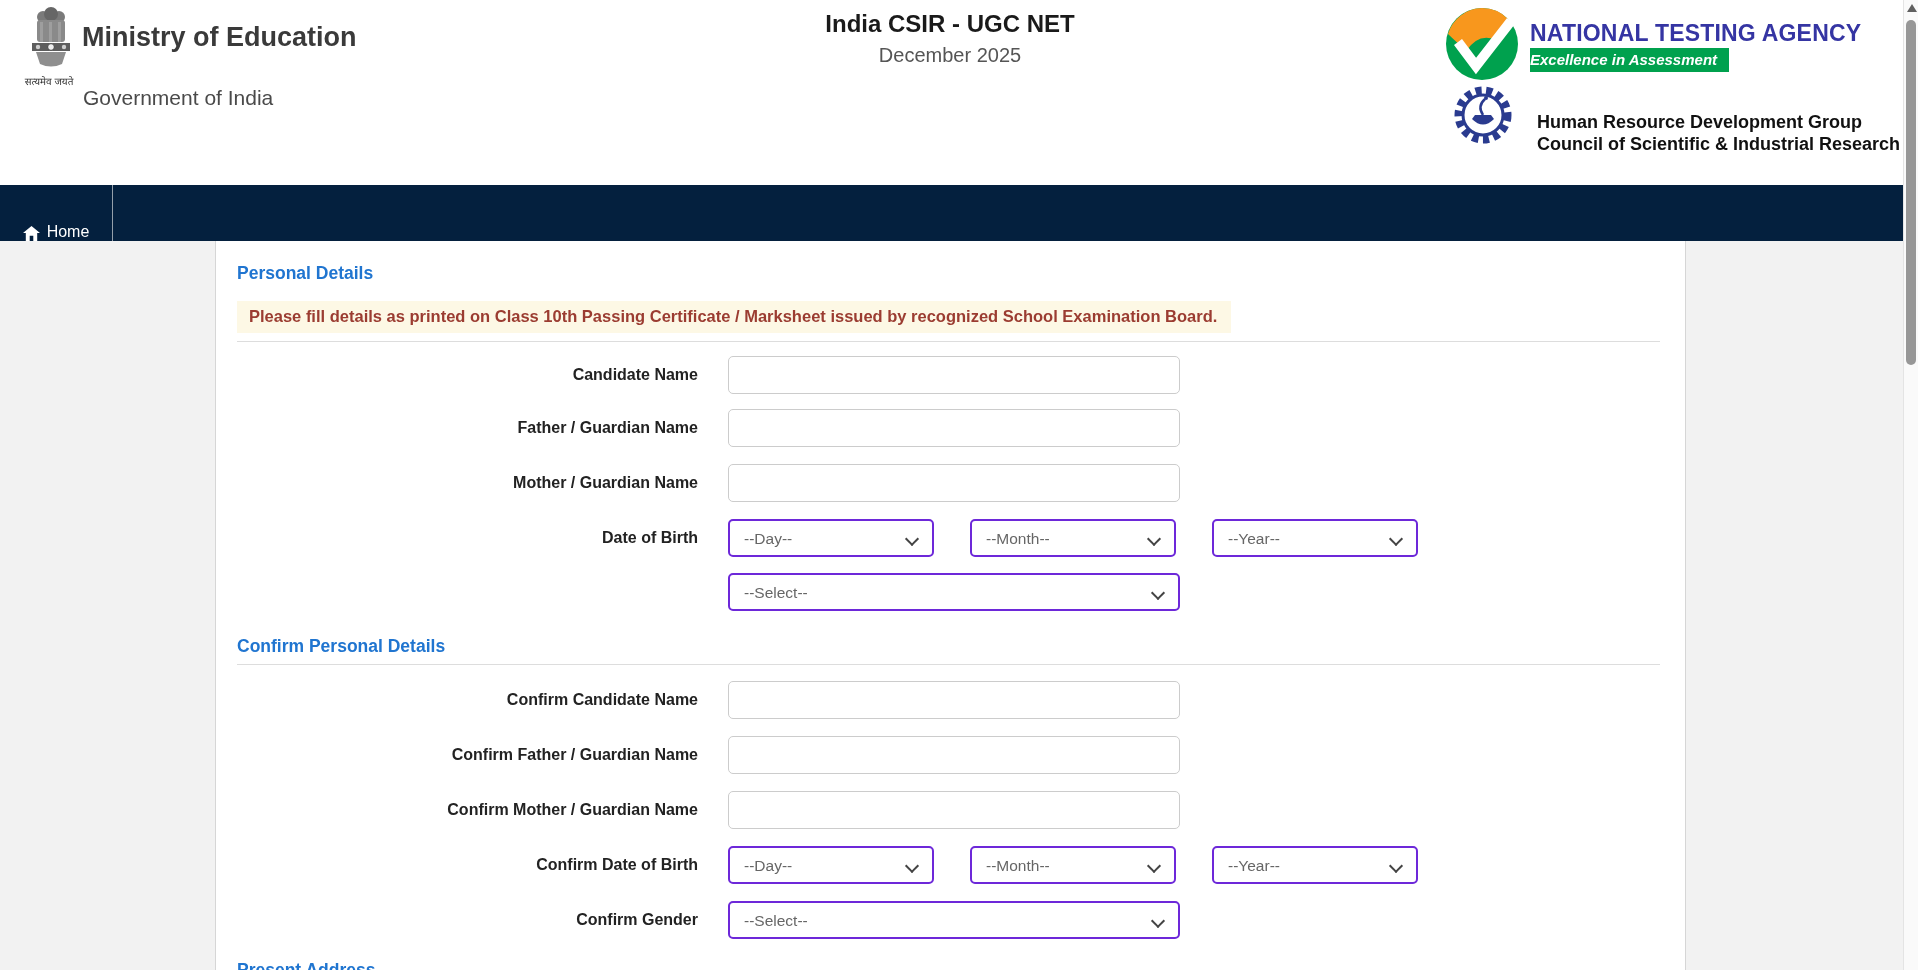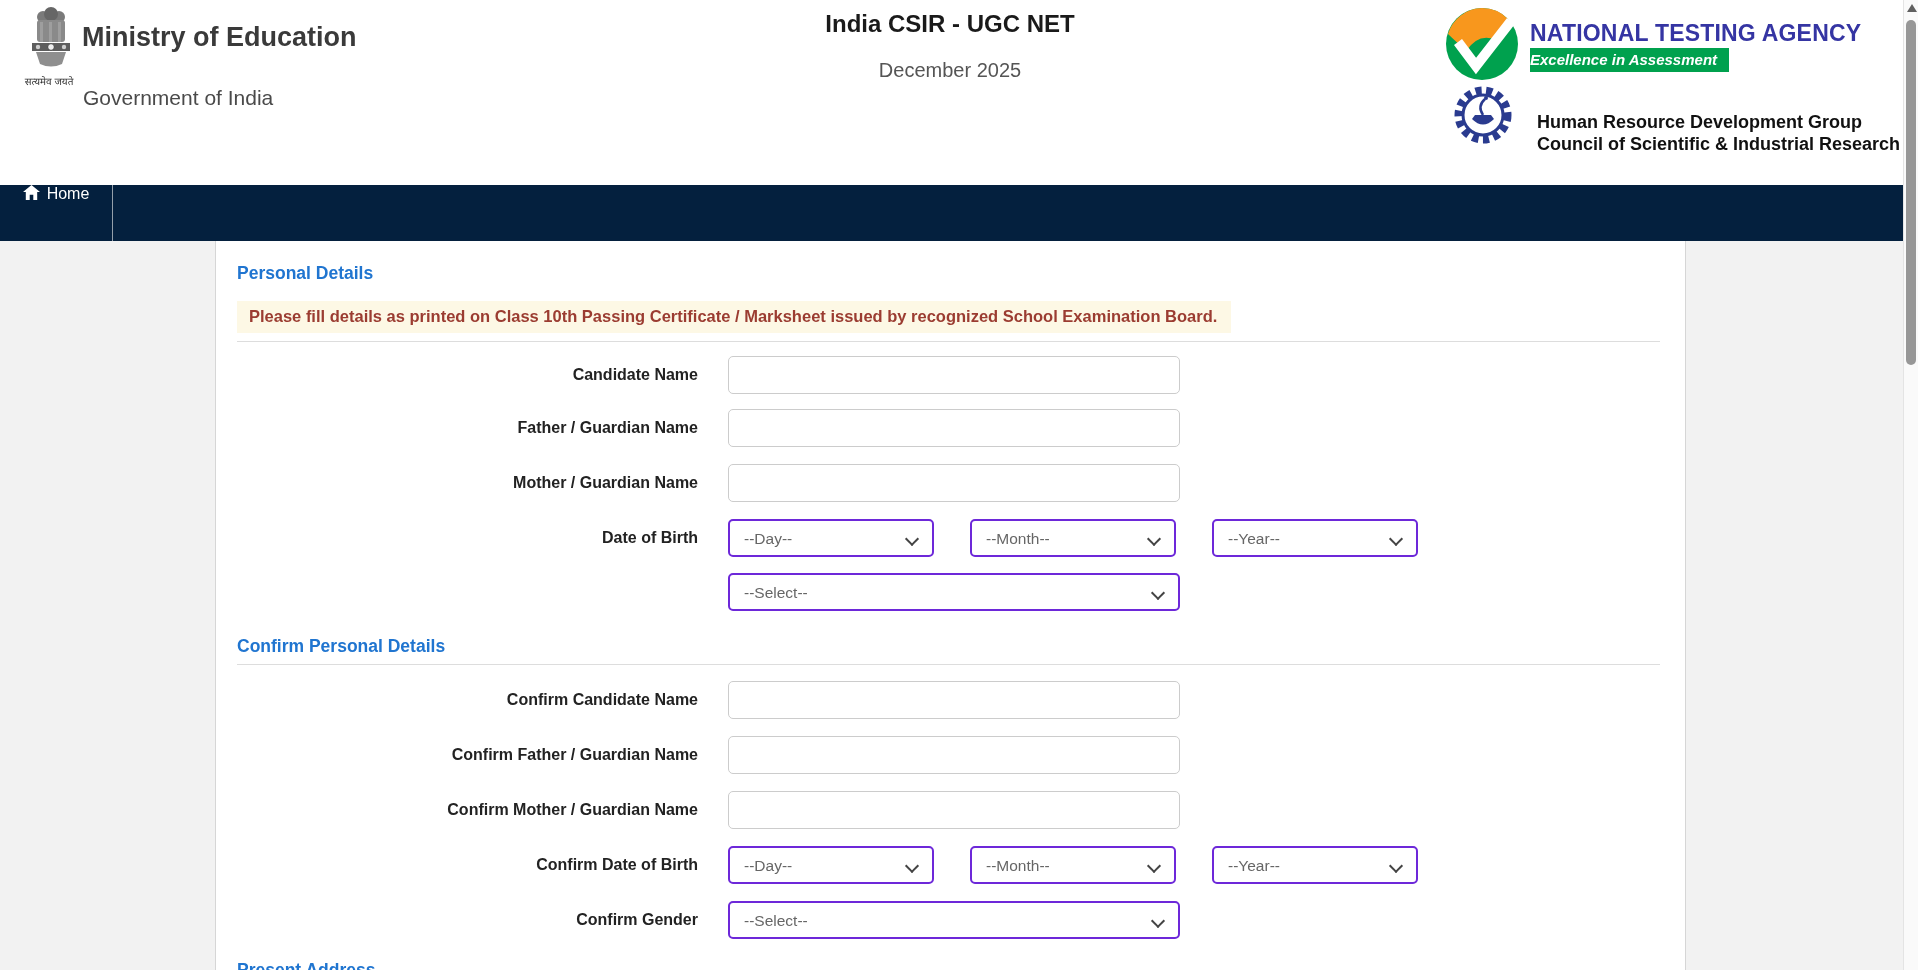--- a/index.html
+++ b/index.html
@@ -7,32 +7,32 @@
           font-family:"Liberation Sans","DejaVu Sans",sans-serif;background:#fff;}
   .abs{position:absolute;}
 
   
   .header{position:absolute;left:0;top:0;width:1903px;height:185px;background:#fff;}
   .ministry-title{position:absolute;left:82px;top:22px;font-size:27px;font-weight:bold;color:#3a3a3a;}
   .ministry-sub{position:absolute;left:83px;top:58px;font-size:21px;color:#4a4a4a;margin-top:28px;}
   .motto{position:absolute;left:18px;top:74px;width:62px;text-align:center;font-size:10px;color:#333;}
   .exam-title{position:absolute;left:750px;top:10px;width:400px;text-align:center;
               font-size:24px;font-weight:bold;color:#1a1a1a;}
-  .exam-session{position:absolute;left:750px;top:59px;width:400px;text-align:center;
+  .exam-session{position:absolute;left:750px;top:44px;width:400px;text-align:center;
               font-size:20px;color:#555;}
   .nta-name{position:absolute;left:1530px;top:20px;font-size:23px;font-weight:bold;color:#3535a3;letter-spacing:.2px;}
   .nta-badge{position:absolute;left:1530px;top:48px;background:#00a14e;color:#fff;
              font-size:15px;font-weight:bold;font-style:italic;padding:3px 12px 4px 0;}
   .csir-line1{position:absolute;left:1537px;top:112px;font-size:18px;font-weight:bold;color:#111;}
   .csir-line2{position:absolute;left:1537px;top:134px;font-size:18px;font-weight:bold;color:#111;}
 
   
   .navbar{position:absolute;left:0;top:185px;width:1903px;height:56px;background:#04203e;}
   .home-item{position:absolute;left:0;top:0;width:112px;height:56px;display:flex;
-             align-items:flex-start;justify-content:center;gap:7px;color:#fff;font-size:16px;cursor:pointer;}
+             align-items:flex-end;justify-content:center;gap:7px;color:#fff;font-size:16px;cursor:pointer;}
   .nav-divider{position:absolute;left:112px;top:0;width:1px;height:56px;background:#b9bfc6;opacity:.8;}
 
   
   .content-bg{position:absolute;left:0;top:241px;width:1903px;height:729px;background:#f2f2f2;}
   .panel{position:absolute;left:215px;top:241px;width:1469px;height:729px;background:#fff;
          border-left:1px solid #d6d6d6;border-right:1px solid #d6d6d6;}
   .sec-title{position:absolute;left:237px;font-size:17.5px;font-weight:600;color:#2075d0;}
   .notice{position:absolute;left:237px;top:301px;background:#fdf8e5;color:#9b3c31;
           font-size:16.5px;font-weight:bold;padding:6px 14px 7px 12px;white-space:nowrap;}
   .sep{position:absolute;left:237px;width:1423px;height:1px;background:#ddd;}

